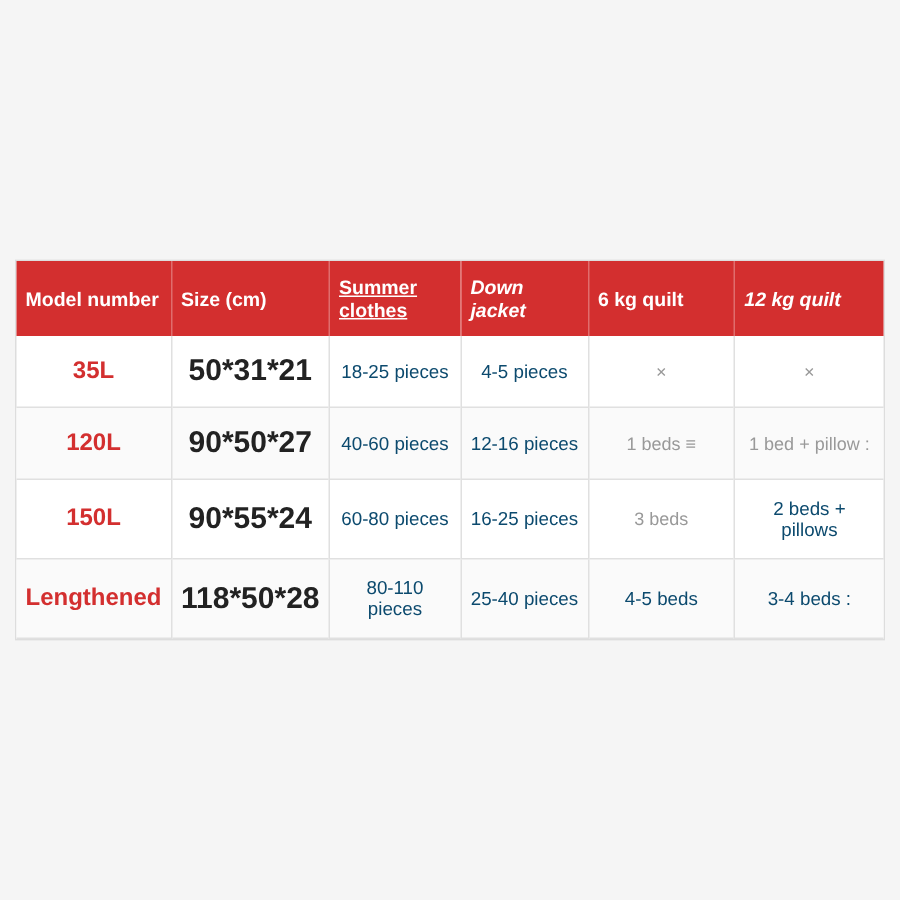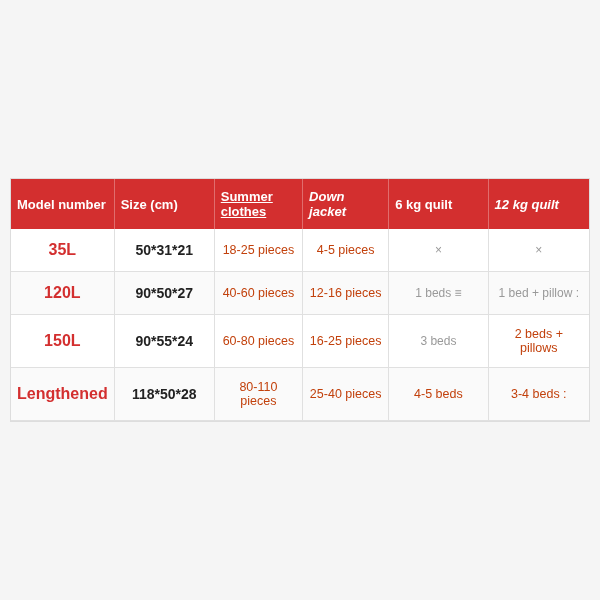--- a/index.html
+++ b/index.html
@@ -39,35 +39,35 @@
     tbody tr {
       border-bottom: 1px solid #e0e0e0;
     }
     tbody tr:nth-child(even) {
       background: #fafafa;
     }
     tbody td {
       padding: 12px 6px;
       text-align: center;
       border-right: 1px solid #e0e0e0;
-      color: #c2410c;
+      color: #0c4a6e;
       font-size: 12.5px;
       vertical-align: middle;
     }
     tbody td:last-child {
       border-right: none;
     }
     td.model {
       color: #d32f2f;
       font-weight: bold;
       font-size: 16px;
     }
     td.size {
       font-weight: bold;
-      font-size: 14px;
+      font-size: 20px;
       color: #222;
     }
     td.muted {
       color: #999;
       font-size: 12px;
     }
     .col-model { width: 12%; }
     .col-size  { width: 18%; }
     .col-summer { width: 16%; text-decoration: underline; }
     .col-down  { width: 16%; font-style: italic; }

